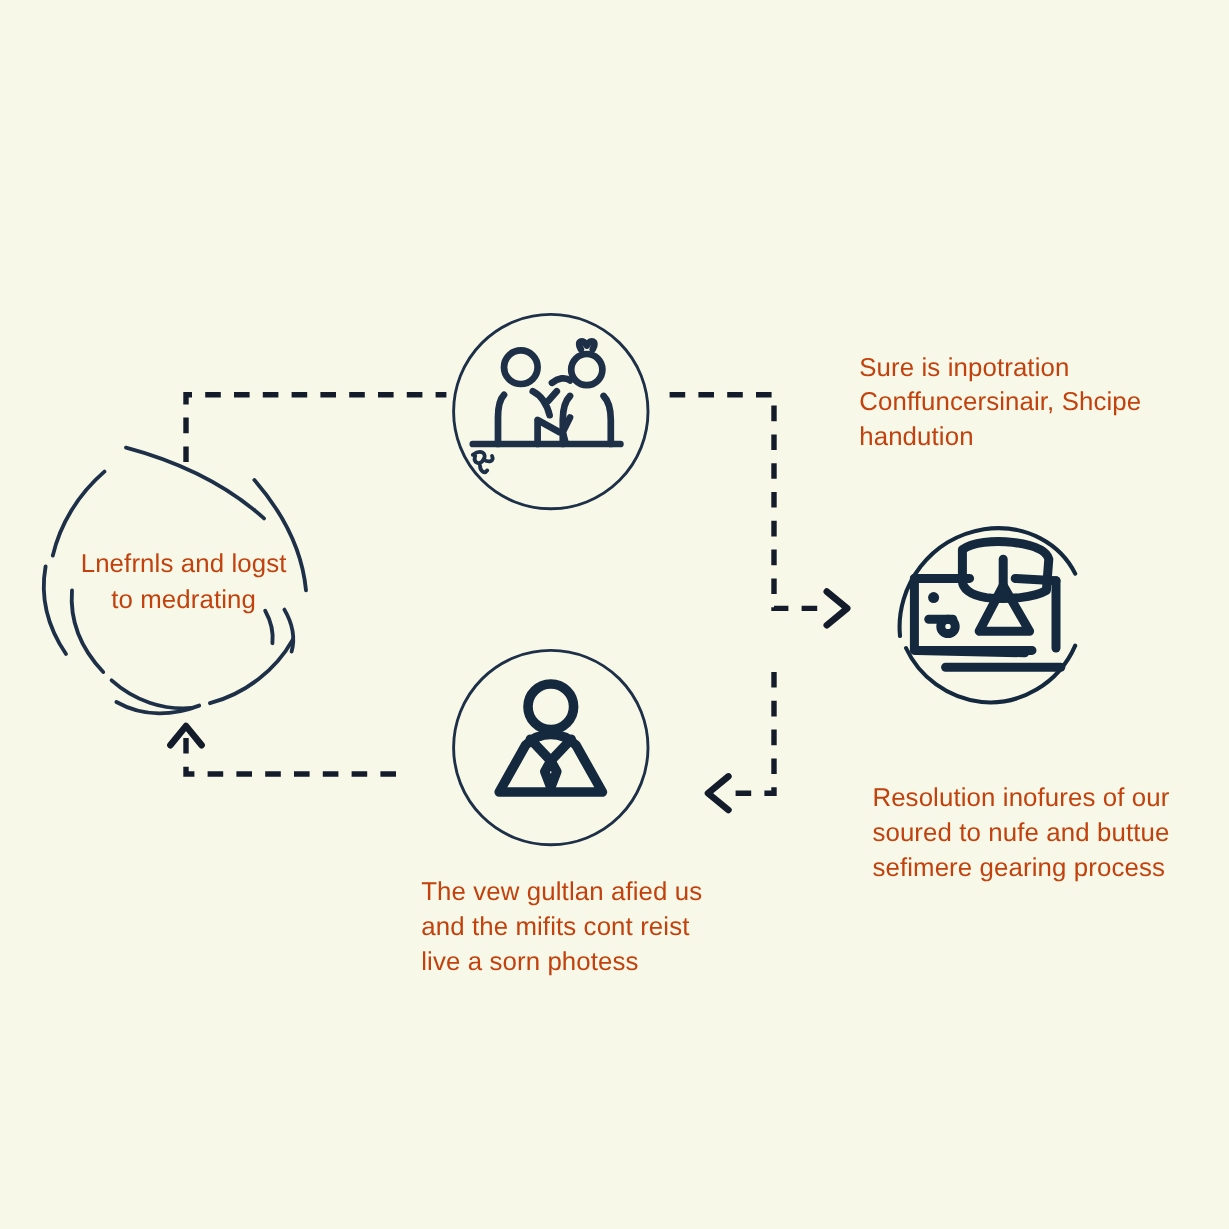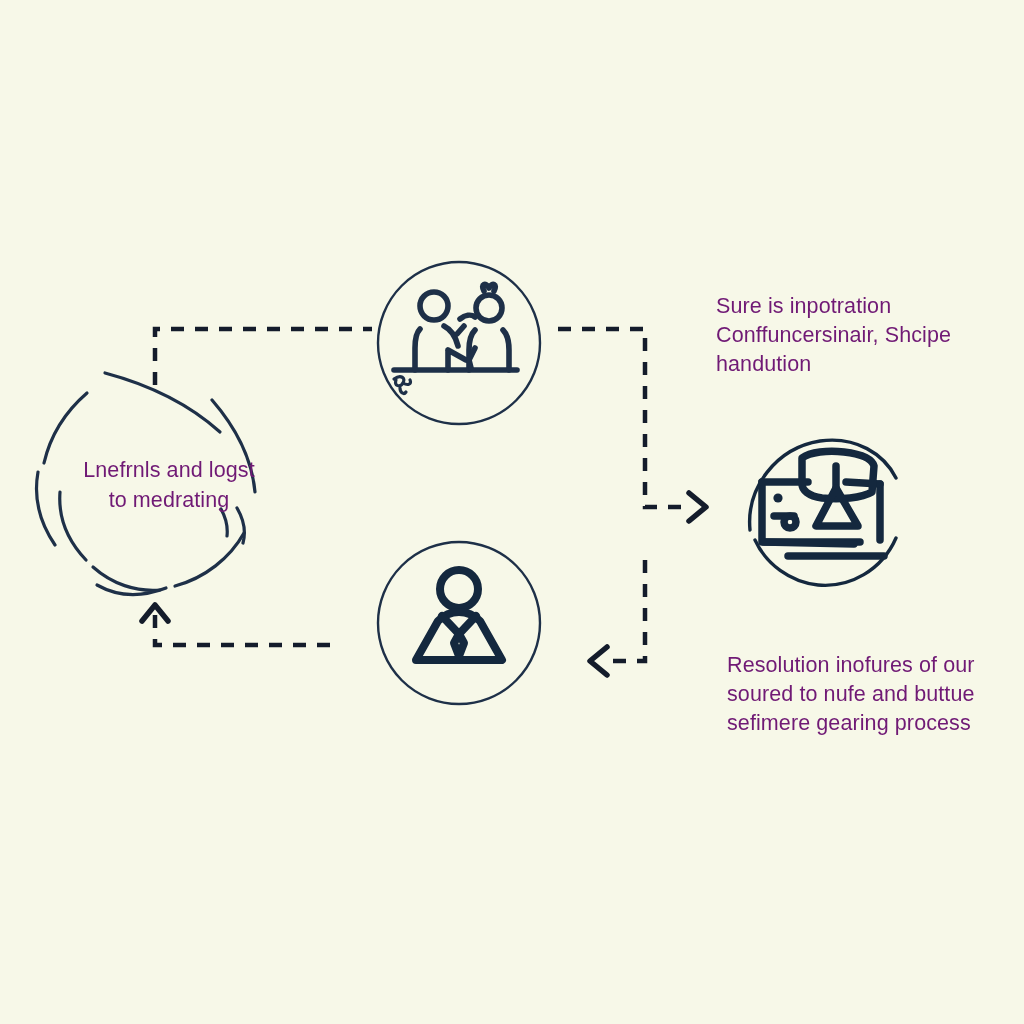--- a/index.html
+++ b/index.html
@@ -21,33 +21,33 @@
   }
   .layer {
     position: absolute;
     top: 0;
     left: 0;
     width: 1024px;
     height: 1024px;
   }
   .txt {
     position: absolute;
-    color: #701a75;
+    color: #c2410c;
     font-family: "Liberation Sans", sans-serif;
     font-size: 21.5px;
     line-height: 29px;
     letter-spacing: 0.1px;
     white-space: pre-line;
     font-weight: 400;
   }
   #text-top-right { left: 716px; top: 292px; width: 270px; }
   #text-bottom-right { left: 716px; top: 651px; width: 272px; margin-left: 11px; }
   #text-bottom-center { left: 351px; top: 729px; width: 256px; }
   #text-cycle-label {
-    left: 60px; top: 455px; width: 218px;
+    left: 44px; top: 455px; width: 218px;
     text-align: center; line-height: 30px;
   }
 </style>
 </head>
 <body>
 
 <div id="canvas">
 
   <svg class="layer" viewBox="0 0 1024 1024" xmlns="http://www.w3.org/2000/svg">
     <g fill="none" stroke="#141C2B" stroke-width="4.5" stroke-dasharray="13 11" stroke-linecap="butt">
@@ -148,14 +148,17 @@
 to medrating</div>
 
   <div class="txt" id="text-top-right">Sure is inpotration
 Conffuncersinair, Shcipe
 handution</div>
 
   <div class="txt" id="text-bottom-right">Resolution inofures of our
 soured to nufe and buttue
 sefimere gearing process</div>
 
+  <div class="txt" id="text-bottom-center">The vew gultlan afied us
+and the mifits cont reist
+live a sorn photess</div>
 
 </div>
 
 </body></html>

